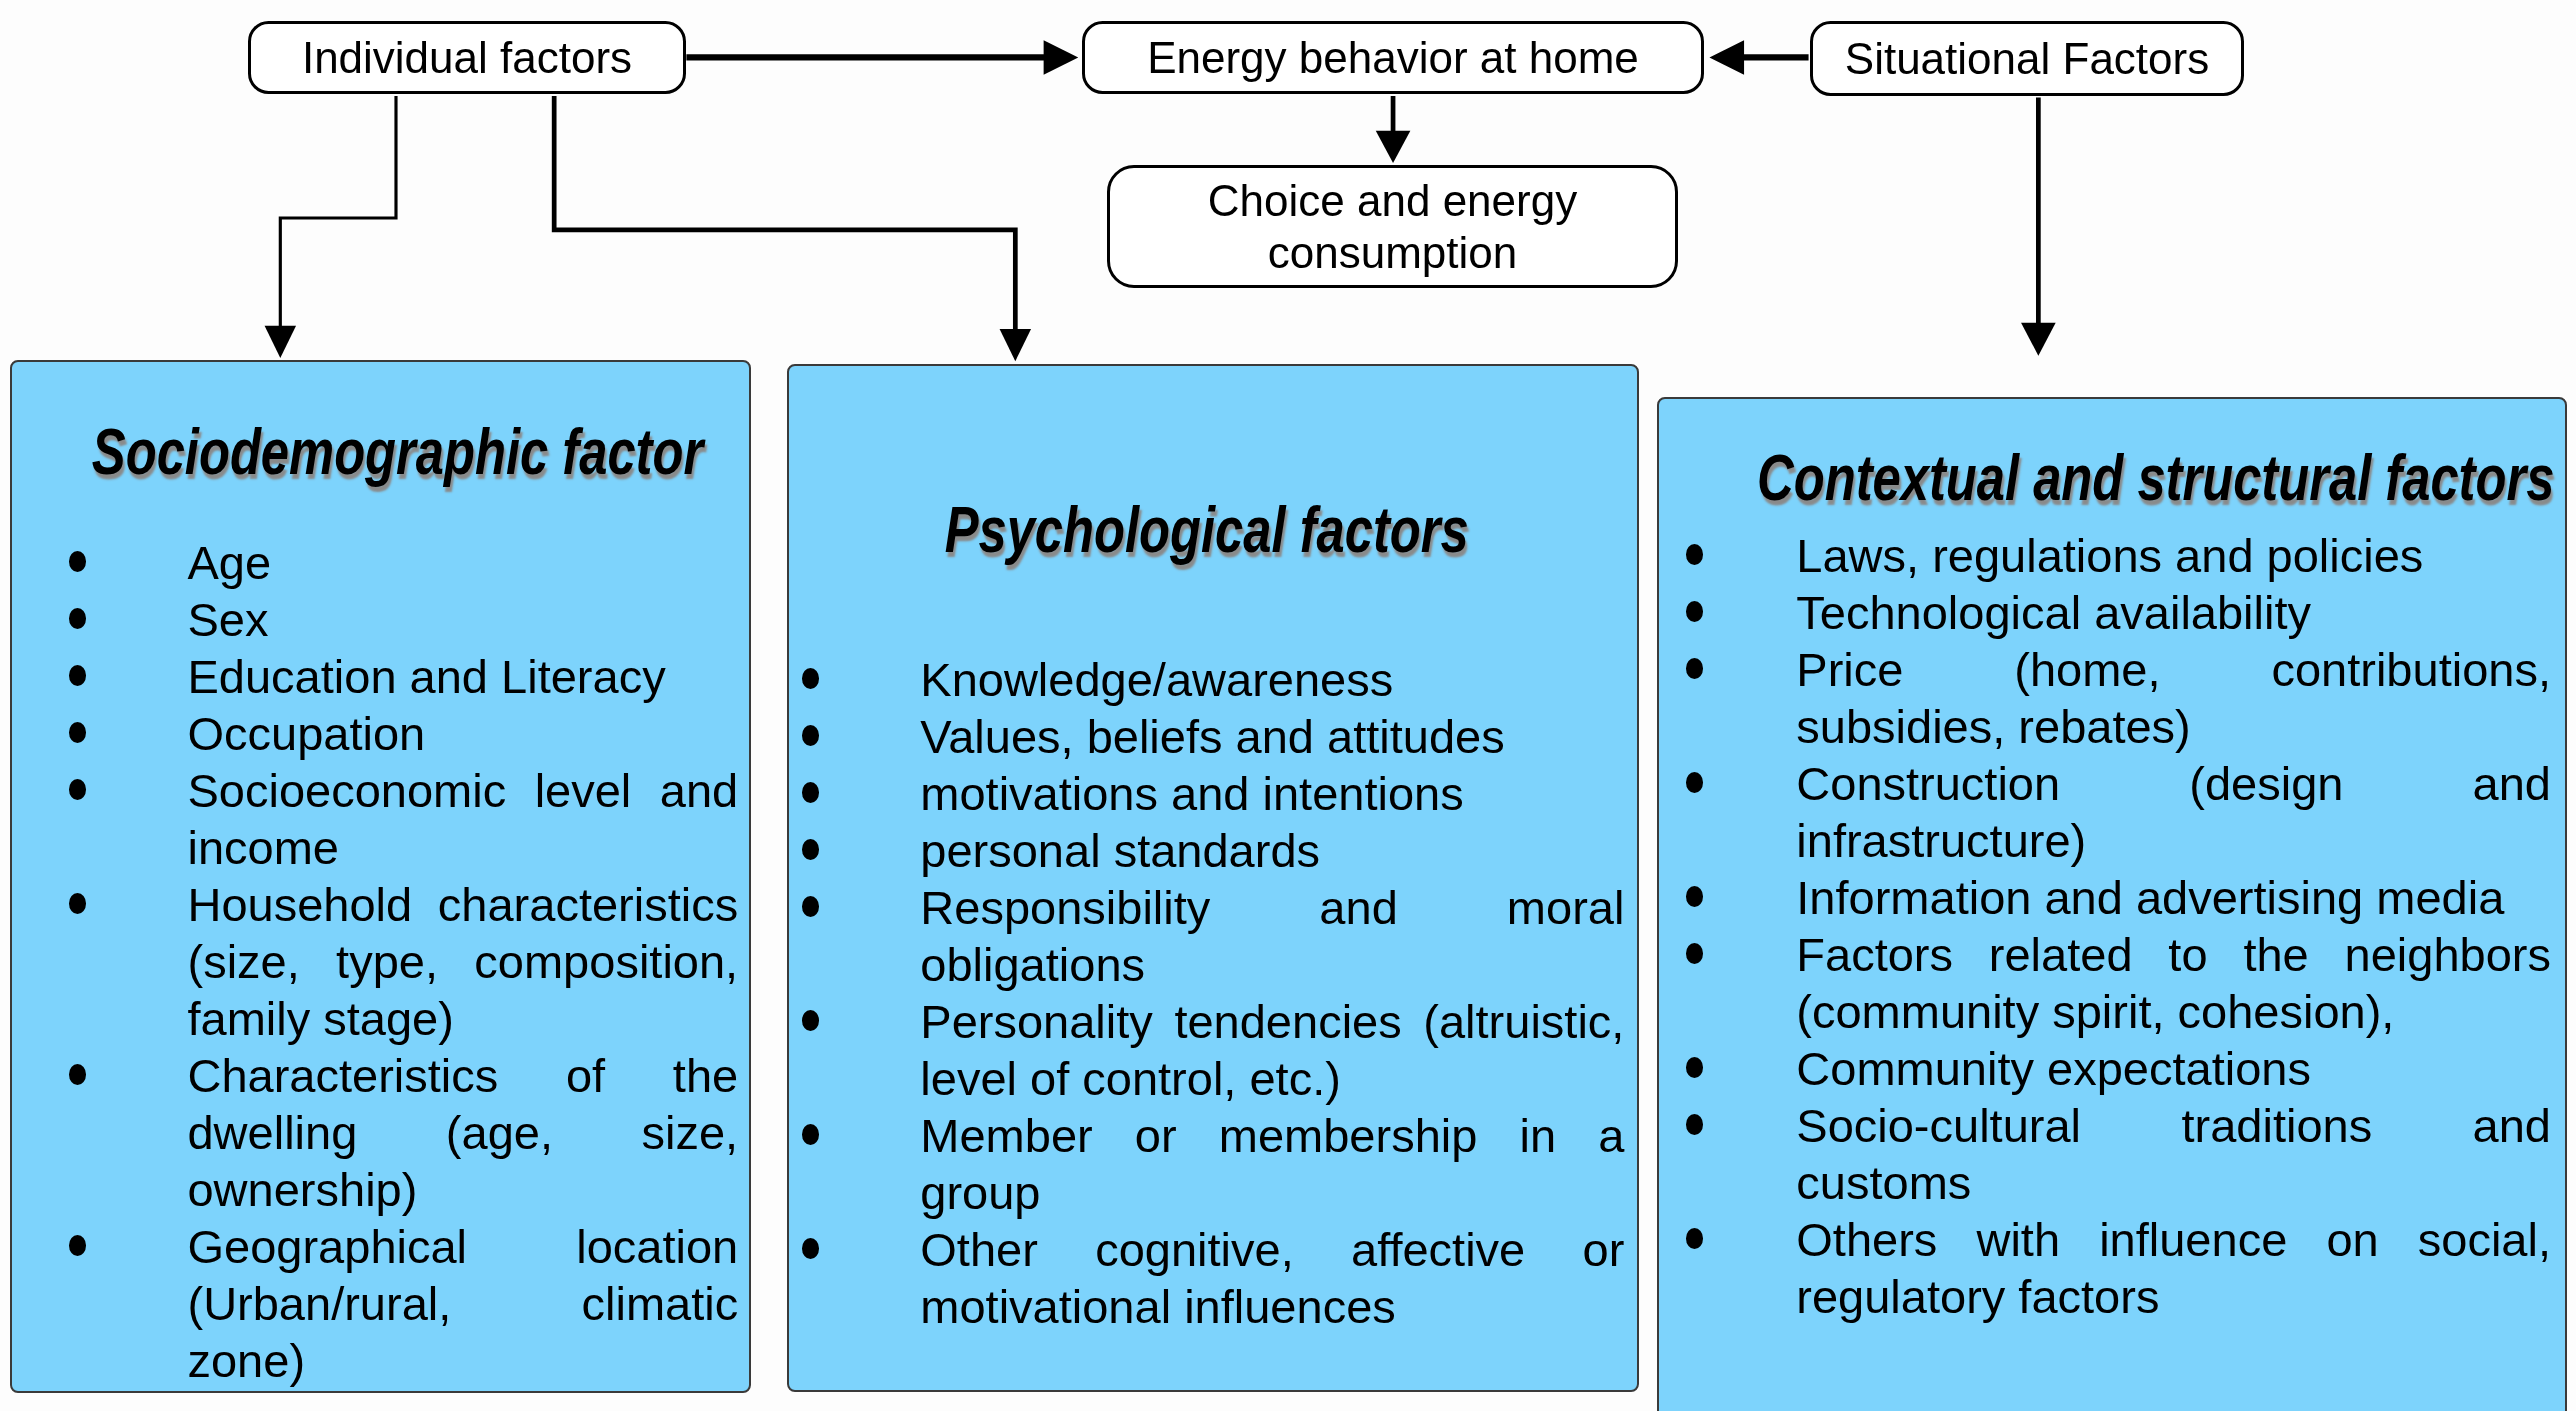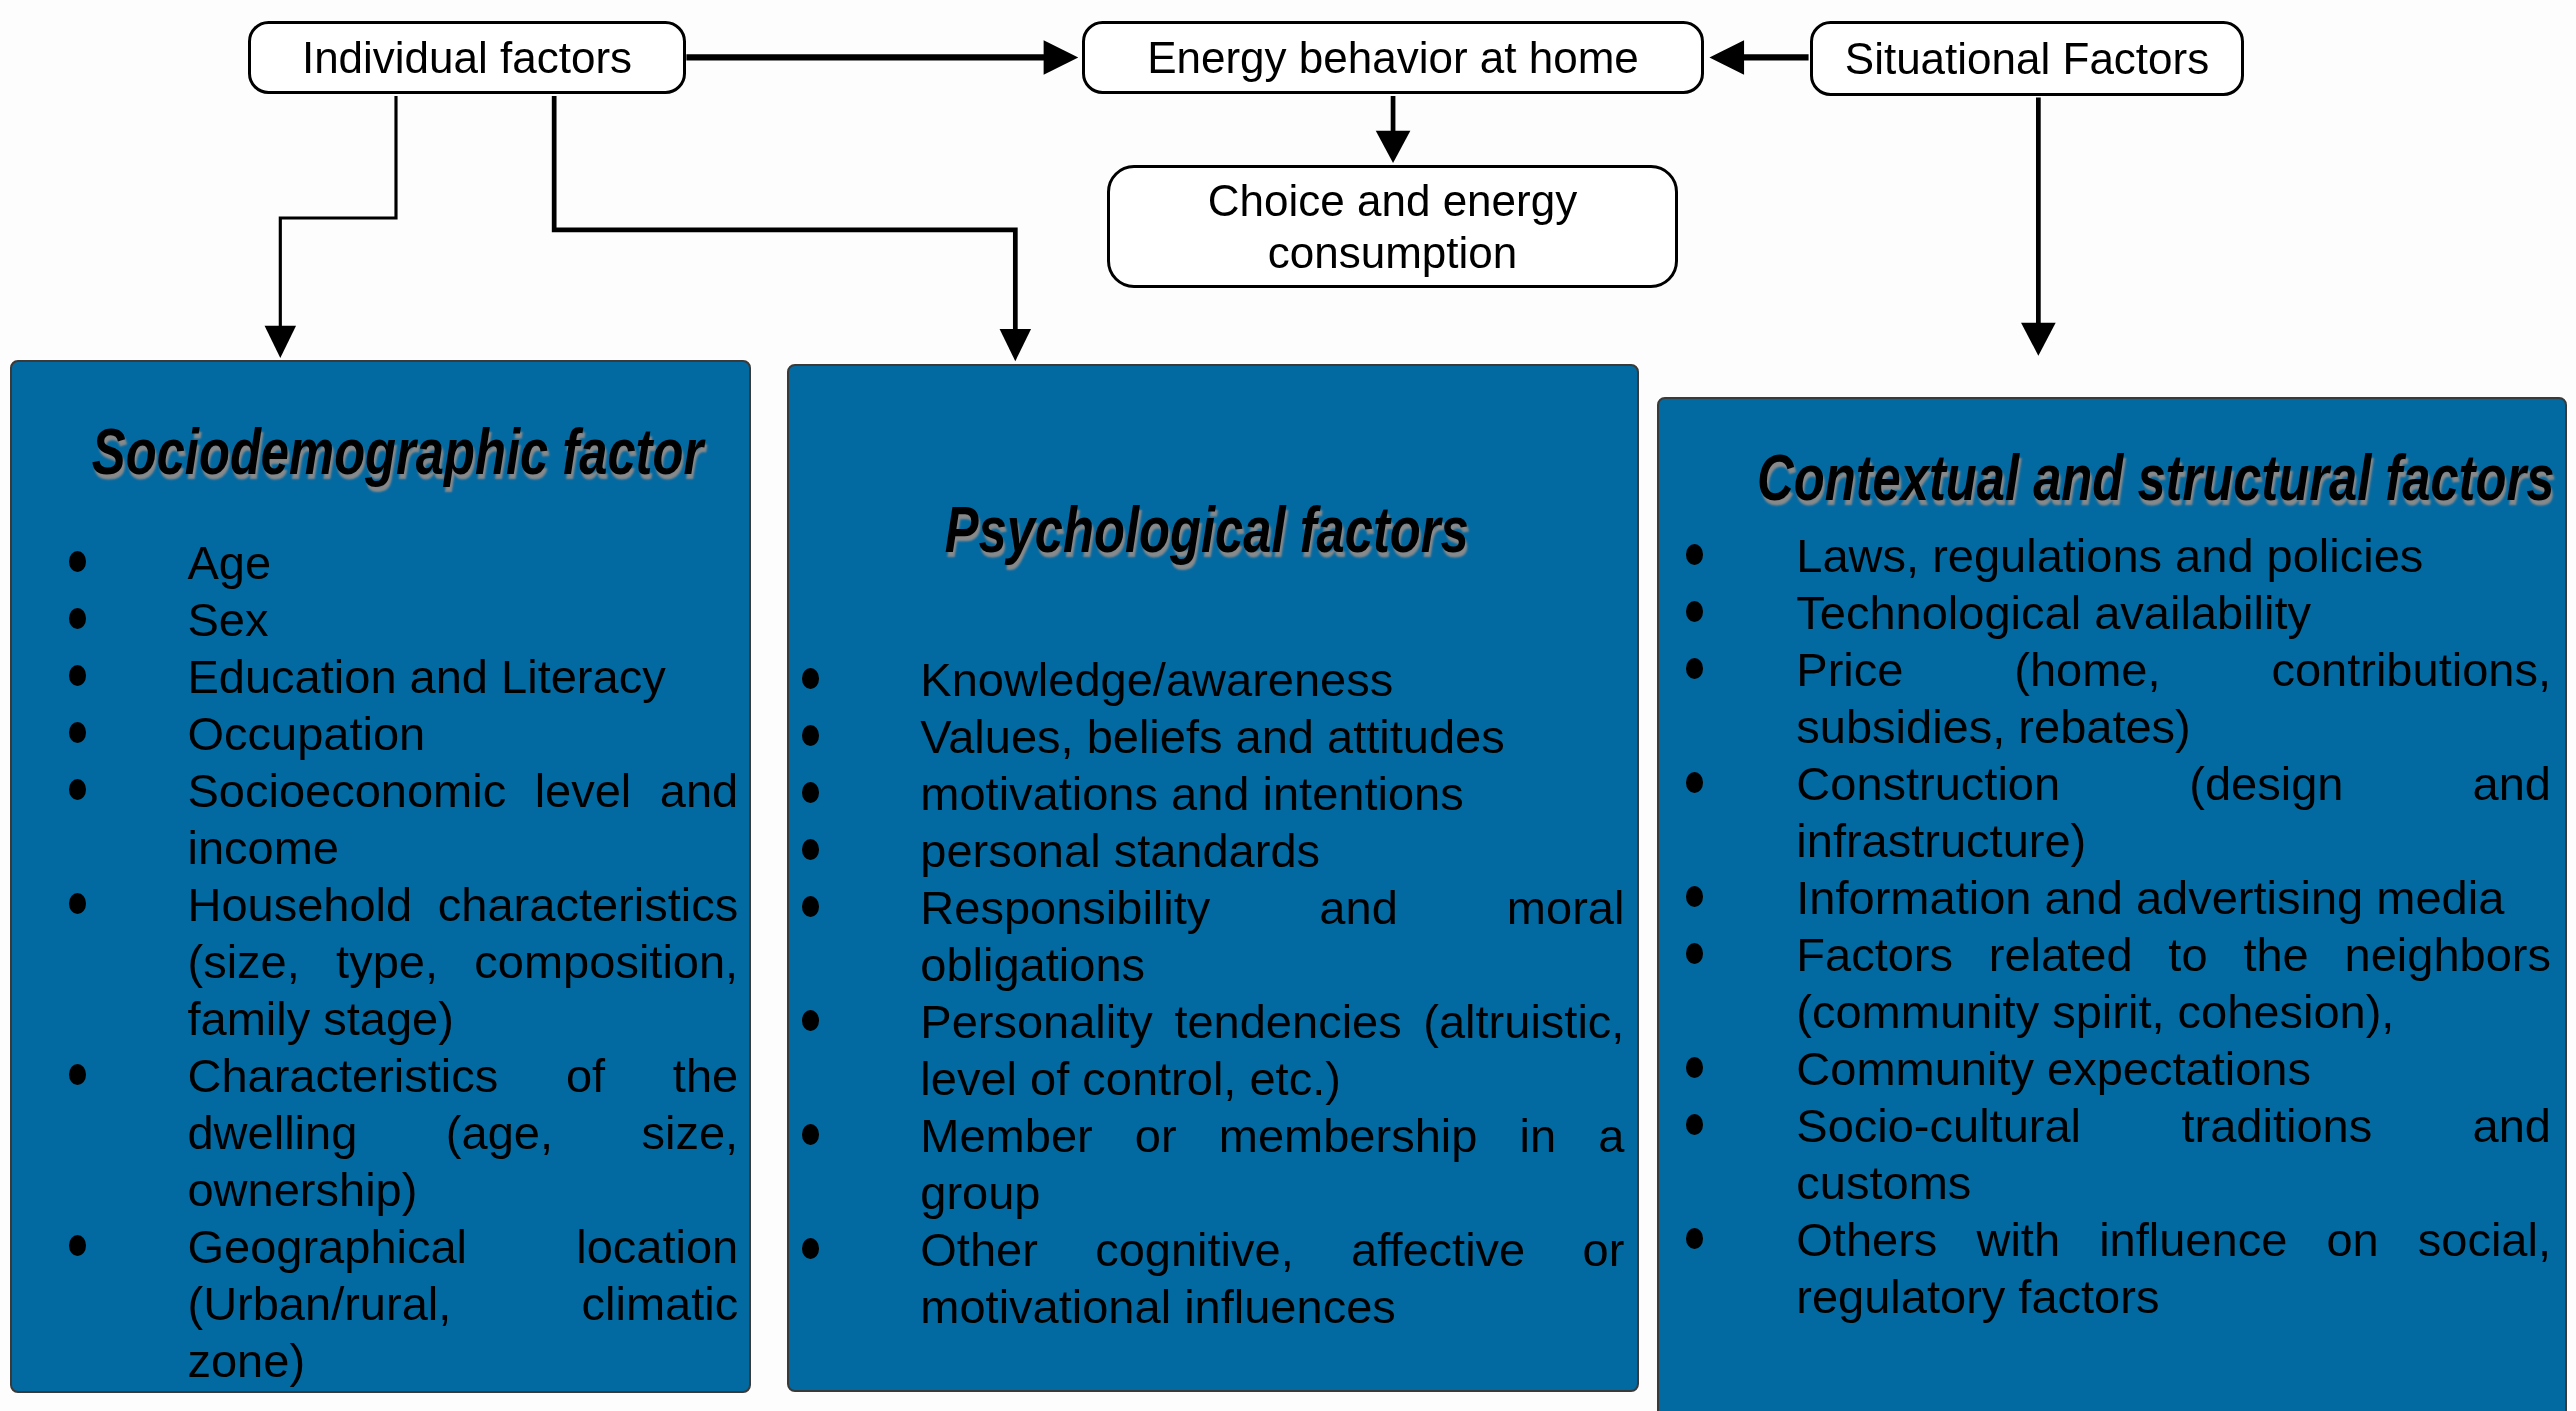--- a/index.html
+++ b/index.html
@@ -22,21 +22,21 @@
     box-sizing:border-box;
   }
   .node-individual{left:248px;top:21px;width:438px;height:73px;}
   .node-energy{left:1082px;top:21px;width:622px;height:73px;text-align:right;}
   .node-situational{left:1810px;top:21px;width:434px;height:75px;}
   .node-choice{left:1107px;top:165px;width:571px;height:123px;border-radius:27px;padding:4.7px 17.3px;}
 
   
   .panel{
     position:absolute;z-index:2;
-    background:#0369a1;border:2.4px solid #3a3a3a;border-radius:7.9px;
+    background:#7dd3fc;border:2.4px solid #3a3a3a;border-radius:7.9px;
     box-sizing:border-box;
   }
   .panel-left{left:10.2px;top:360px;width:741px;height:1033px;padding:52px 11px 0 0;}
   .panel-mid{left:787px;top:364px;width:852px;height:1028px;padding:126px 12.6px 0 0;}
   .panel-right{left:1657px;top:358px;width:910px;height:1033px;padding:41px 14px 1px 0;margin-top:39px;}
 
   .panel h2{
     margin:0;white-space:nowrap;text-align:center;
     font-size:65px;line-height:76px;font-weight:bold;font-style:italic;
     transform:scaleX(0.78);transform-origin:50% 50%;

